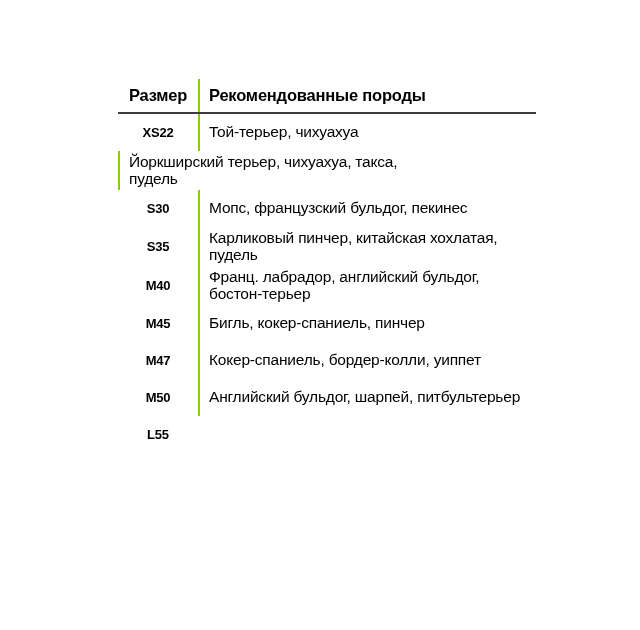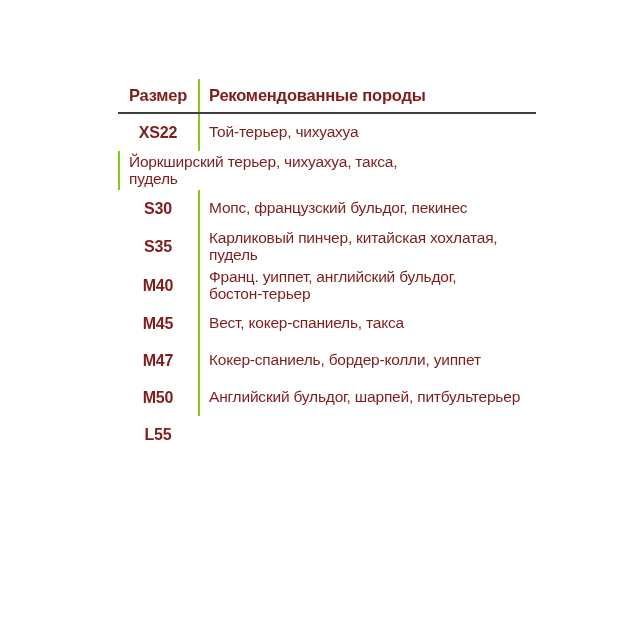--- a/index.html
+++ b/index.html
@@ -4,21 +4,21 @@
 <style>
   * { margin: 0; padding: 0; box-sizing: border-box; }
   html, body { background: #ffffff; }
   .page {
     position: relative;
     width: 640px;
     height: 451px;
     background: #ffffff;
     overflow: hidden;
     font-family: "Liberation Sans", sans-serif;
-    color: #7f1d1d;
+    color: #000000;
   }
   .size-table {
     position: absolute;
     left: 118px;
     top: 79px;
     width: 418px;
   }
   .row {
     display: flex;
     align-items: stretch;
@@ -26,21 +26,21 @@
   }
   .header-row {
     min-height: 33px;
   }
   .size-cell {
     width: 80px;
     display: flex;
     align-items: center;
     justify-content: center;
     font-weight: bold;
-    font-size: 16px;
+    font-size: 13px;
     letter-spacing: -0.2px;
     text-align: center;
   }
   .breeds-cell {
     flex: 1;
     border-left: 2px solid #84cc16;
     display: flex;
     align-items: center;
     padding: 3px 4px 3px 9px;
     font-size: 15.5px;
@@ -85,27 +85,27 @@
 
   <div class="row">
     <div class="size-cell">S35</div>
     <div class="breeds-cell">Карликовый пинчер, китайская хохлатая,
 пудель</div>
   </div>
 
 
   <div class="row">
     <div class="size-cell">M40</div>
-    <div class="breeds-cell">Франц. уиппет, английский бульдог,
+    <div class="breeds-cell">Франц. лабрадор, английский бульдог,
 бостон-терьер</div>
   </div>
 
   <div class="row">
     <div class="size-cell">M45</div>
-    <div class="breeds-cell">Вест, кокер-спаниель, такса</div>
+    <div class="breeds-cell">Бигль, кокер-спаниель, пинчер</div>
   </div>
 
   <div class="row">
     <div class="size-cell">M47</div>
     <div class="breeds-cell">Кокер-спаниель, бордер-колли, уиппет</div>
   </div>
 
   <div class="row">
     <div class="size-cell">M50</div>
     <div class="breeds-cell">Английский бульдог, шарпей, питбультерьер</div>

